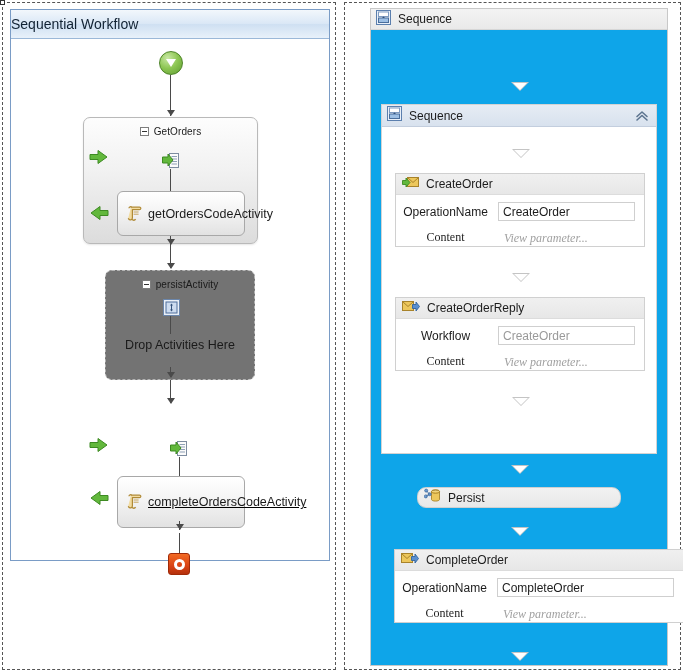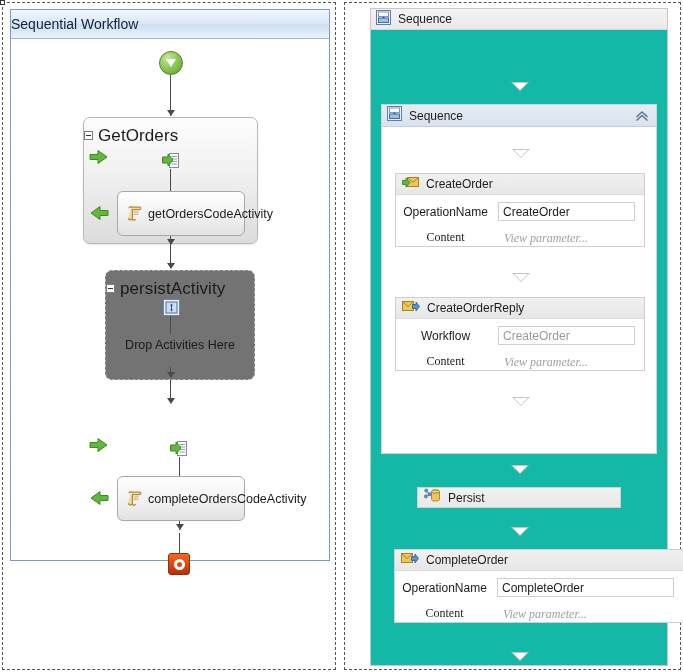--- a/index.html
+++ b/index.html
@@ -78,21 +78,21 @@
   }
 
   
   .comp-box {
     position:absolute;
     border:1px solid #b9b9b9; border-radius:7px;
     background: linear-gradient(to bottom,#fdfdfd 0%, #f2f2f2 40%, #dcdcdc 100%);
     box-shadow: 0 1px 2px rgba(0,0,0,.10);
   }
   .comp-head {
-    text-align:left; font-size:17px; color:#1a1a1a;
+    text-align:center; font-size:10px; color:#1a1a1a;
     padding-top:8px; letter-spacing:.1px;
   }
   .expander {
     display:inline-block; width:9px;height:9px;
     border:1px solid #7d7d7d; background:#fff;
     position:relative; vertical-align:middle; margin-right:5px; top:-1px;
   }
   .expander::before{
     content:""; position:absolute; left:1px; top:3px;
     width:5px;height:1px;background:#333;
@@ -127,21 +127,21 @@
   .icon-recv { position:absolute; width:18px; height:17px; }
   
   .icon-scroll { width:18px; height:18px; margin-left:8px; flex:0 0 auto;}
   
   .icon-persist3 { position:absolute; width:17px; height:17px; }
 
   
   .wf4 {
     position:absolute; left:370px; top:8px;
     width:298px; height:658px;
-    background:#14b8a6;
+    background:#0ea5e9;
     border:1px solid #c8c8c8;
   }
   .seq-head {
     height:21px; display:flex; align-items:center;
     background: linear-gradient(to bottom,#f3f3f3 0%, #e9e9e9 100%);
     border-bottom:1px solid #d6d6d6;
     padding-left:5px; position:relative;
   }
   .seq-head-title { font-size:12px; color:#1c1c1c; margin-left:7px; }
   .seq-body { padding:0; position:relative; }
@@ -322,21 +322,21 @@
           <rect x="7.5" y="1.5" width="9" height="14" fill="#fbfbfb" stroke="#7d8ca0" stroke-width="1"></rect>
           <rect x="9.5" y="4" width="5.5" height="1" fill="#8fa0b6"></rect>
           <rect x="9.5" y="6.5" width="5.5" height="1" fill="#8fa0b6"></rect>
           <rect x="9.5" y="9" width="5.5" height="1" fill="#8fa0b6"></rect>
           <rect x="9.5" y="11.5" width="5.5" height="1" fill="#8fa0b6"></rect>
           <path d="M0.5 5 L6 5 L6 2 L11 8 L6 14 L6 11 L0.5 11 Z" fill="#62b83c" stroke="#3d8a22" stroke-width="1" stroke-linejoin="round"></path>
         </svg>
       </div>
       <div class="vline" style="left:168px; top:418px; height:22px;"></div>
 
-      <div class="code-box" style="left:106px; top:437px; width:128px; height:45px;">
+      <div class="code-box" style="left:106px; top:437px; width:128px; height:52px;text-decoration:underline;">
         <span class="icon-scroll">
           <svg width="18" height="18" viewBox="0 0 18 18">
             <path d="M3 3.2 C3 1.6 5 1.3 5.6 2.6 L5.6 13.2 C5.6 15.4 8.6 15.9 9.6 14.2" fill="none" stroke="#b08a36" stroke-width="1.3"></path>
             <path d="M5 2.2 L13.5 2.2 C15.3 2.2 15.3 4.7 13.3 4.7 L6.4 4.7 L6.4 12.8
                      C6.4 15.1 3.6 15.6 2.6 13.9 L2.2 13.2" fill="#f3dca0" stroke="#b08a36" stroke-width="1.2" stroke-linejoin="round"></path>
             <path d="M7.6 7 L12.6 7 M7.6 9.2 L12.6 9.2" stroke="#c5a25a" stroke-width="1"></path>
           </svg>
         </span>
         <span class="code-label">completeOrdersCodeActivity</span>
       </div>
@@ -441,21 +441,21 @@
               <span class="fstatic">View parameter...</span>
             </div>
           </div>
         </div>
 
         <div class="tri" style="left:130px; top:292px;"></div>
       </div>
 
       <div class="tri" style="left:140px; top:435px;"></div>
 
-      <div class="persist-card" style="left:46px; top:457px; width:204px;">
+      <div class="persist-card" style="left:46px; top:457px; width:204px;border-radius:9px;">
         <span>
           <svg width="17" height="15" viewBox="0 0 17 15">
             <ellipse cx="11.5" cy="3.6" rx="4" ry="1.7" fill="#f3dfa0" stroke="#a8832a" stroke-width="0.9"></ellipse>
             <path d="M7.5 3.6 L7.5 11.4 C7.5 12.4 9.3 13.1 11.5 13.1 C13.7 13.1 15.5 12.4 15.5 11.4 L15.5 3.6" fill="#edc75c" stroke="#a8832a" stroke-width="0.9"></path>
             <ellipse cx="11.5" cy="3.6" rx="4" ry="1.7" fill="none" stroke="#a8832a" stroke-width="0.9"></ellipse>
             <circle cx="2.2" cy="2.6" r="1.5" fill="#7aa7dc" stroke="#3c6a9e" stroke-width="0.8"></circle>
             <circle cx="1.8" cy="8.4" r="1.5" fill="#7aa7dc" stroke="#3c6a9e" stroke-width="0.8"></circle>
             <circle cx="5.6" cy="6.2" r="1.5" fill="#7aa7dc" stroke="#3c6a9e" stroke-width="0.8"></circle>
             <path d="M2.2 2.6 L5.6 6.2 M1.8 8.4 L5.6 6.2" stroke="#3c6a9e" stroke-width="0.8"></path>
           </svg>

